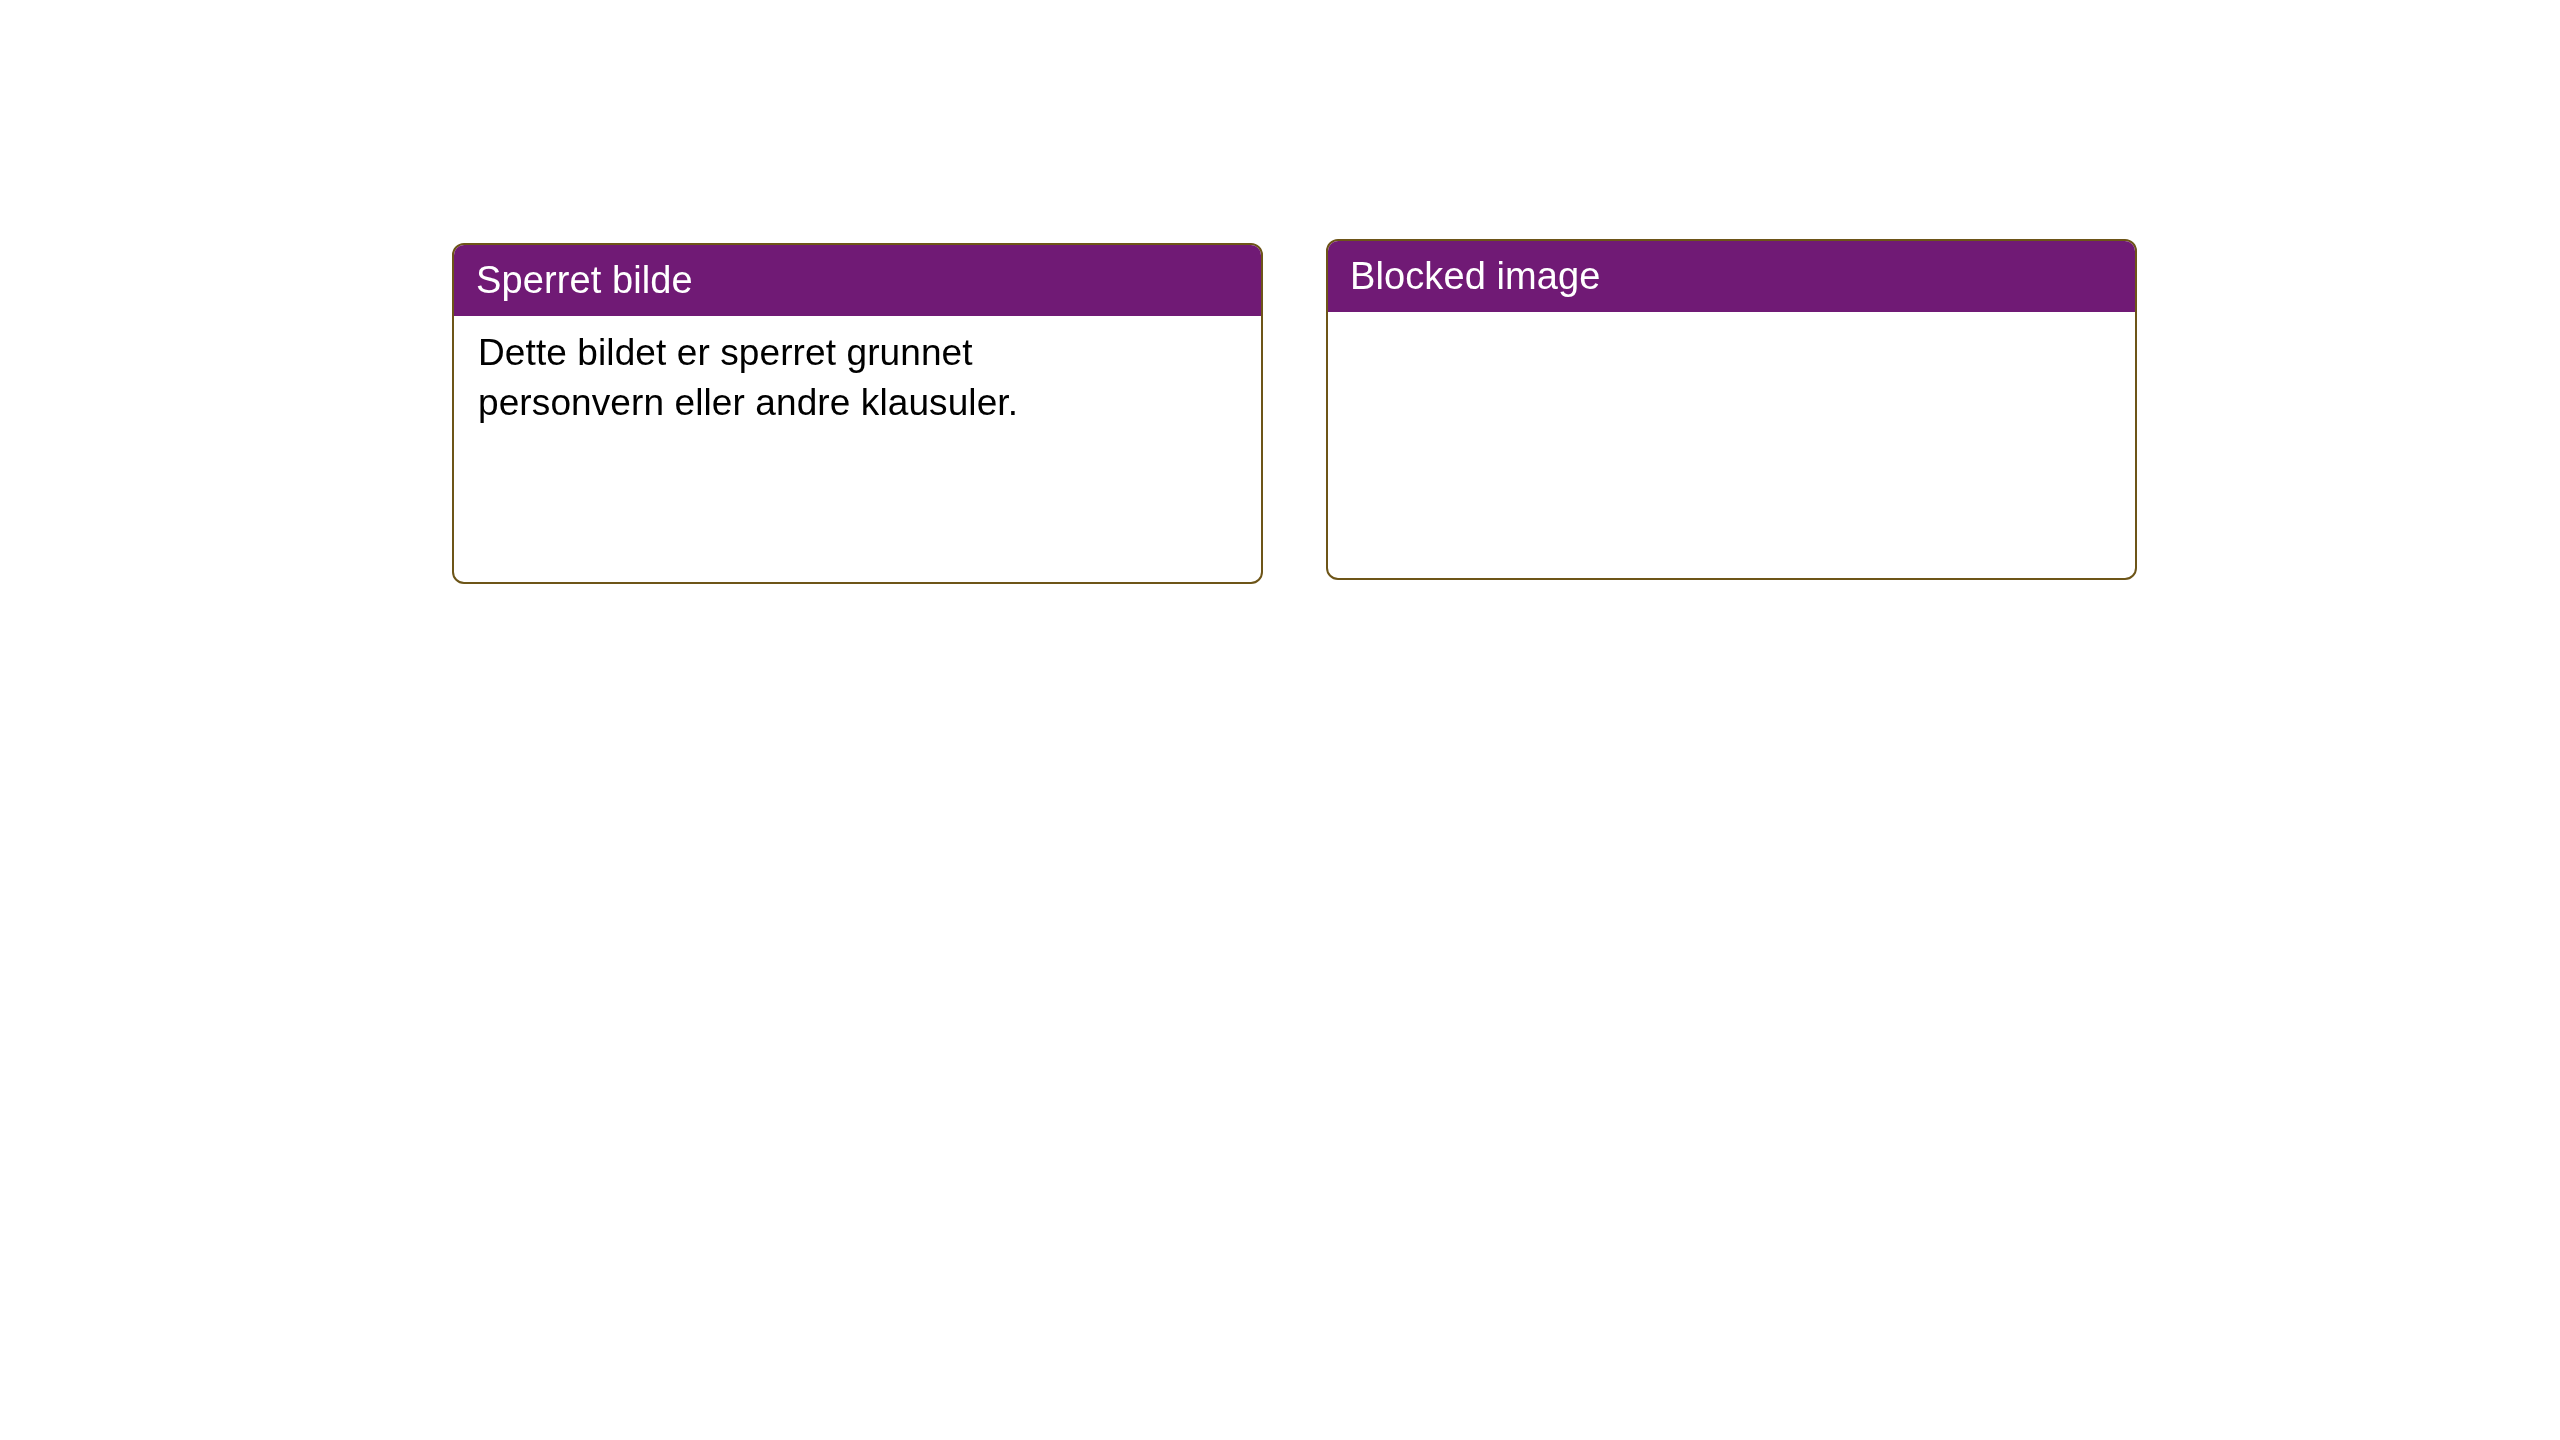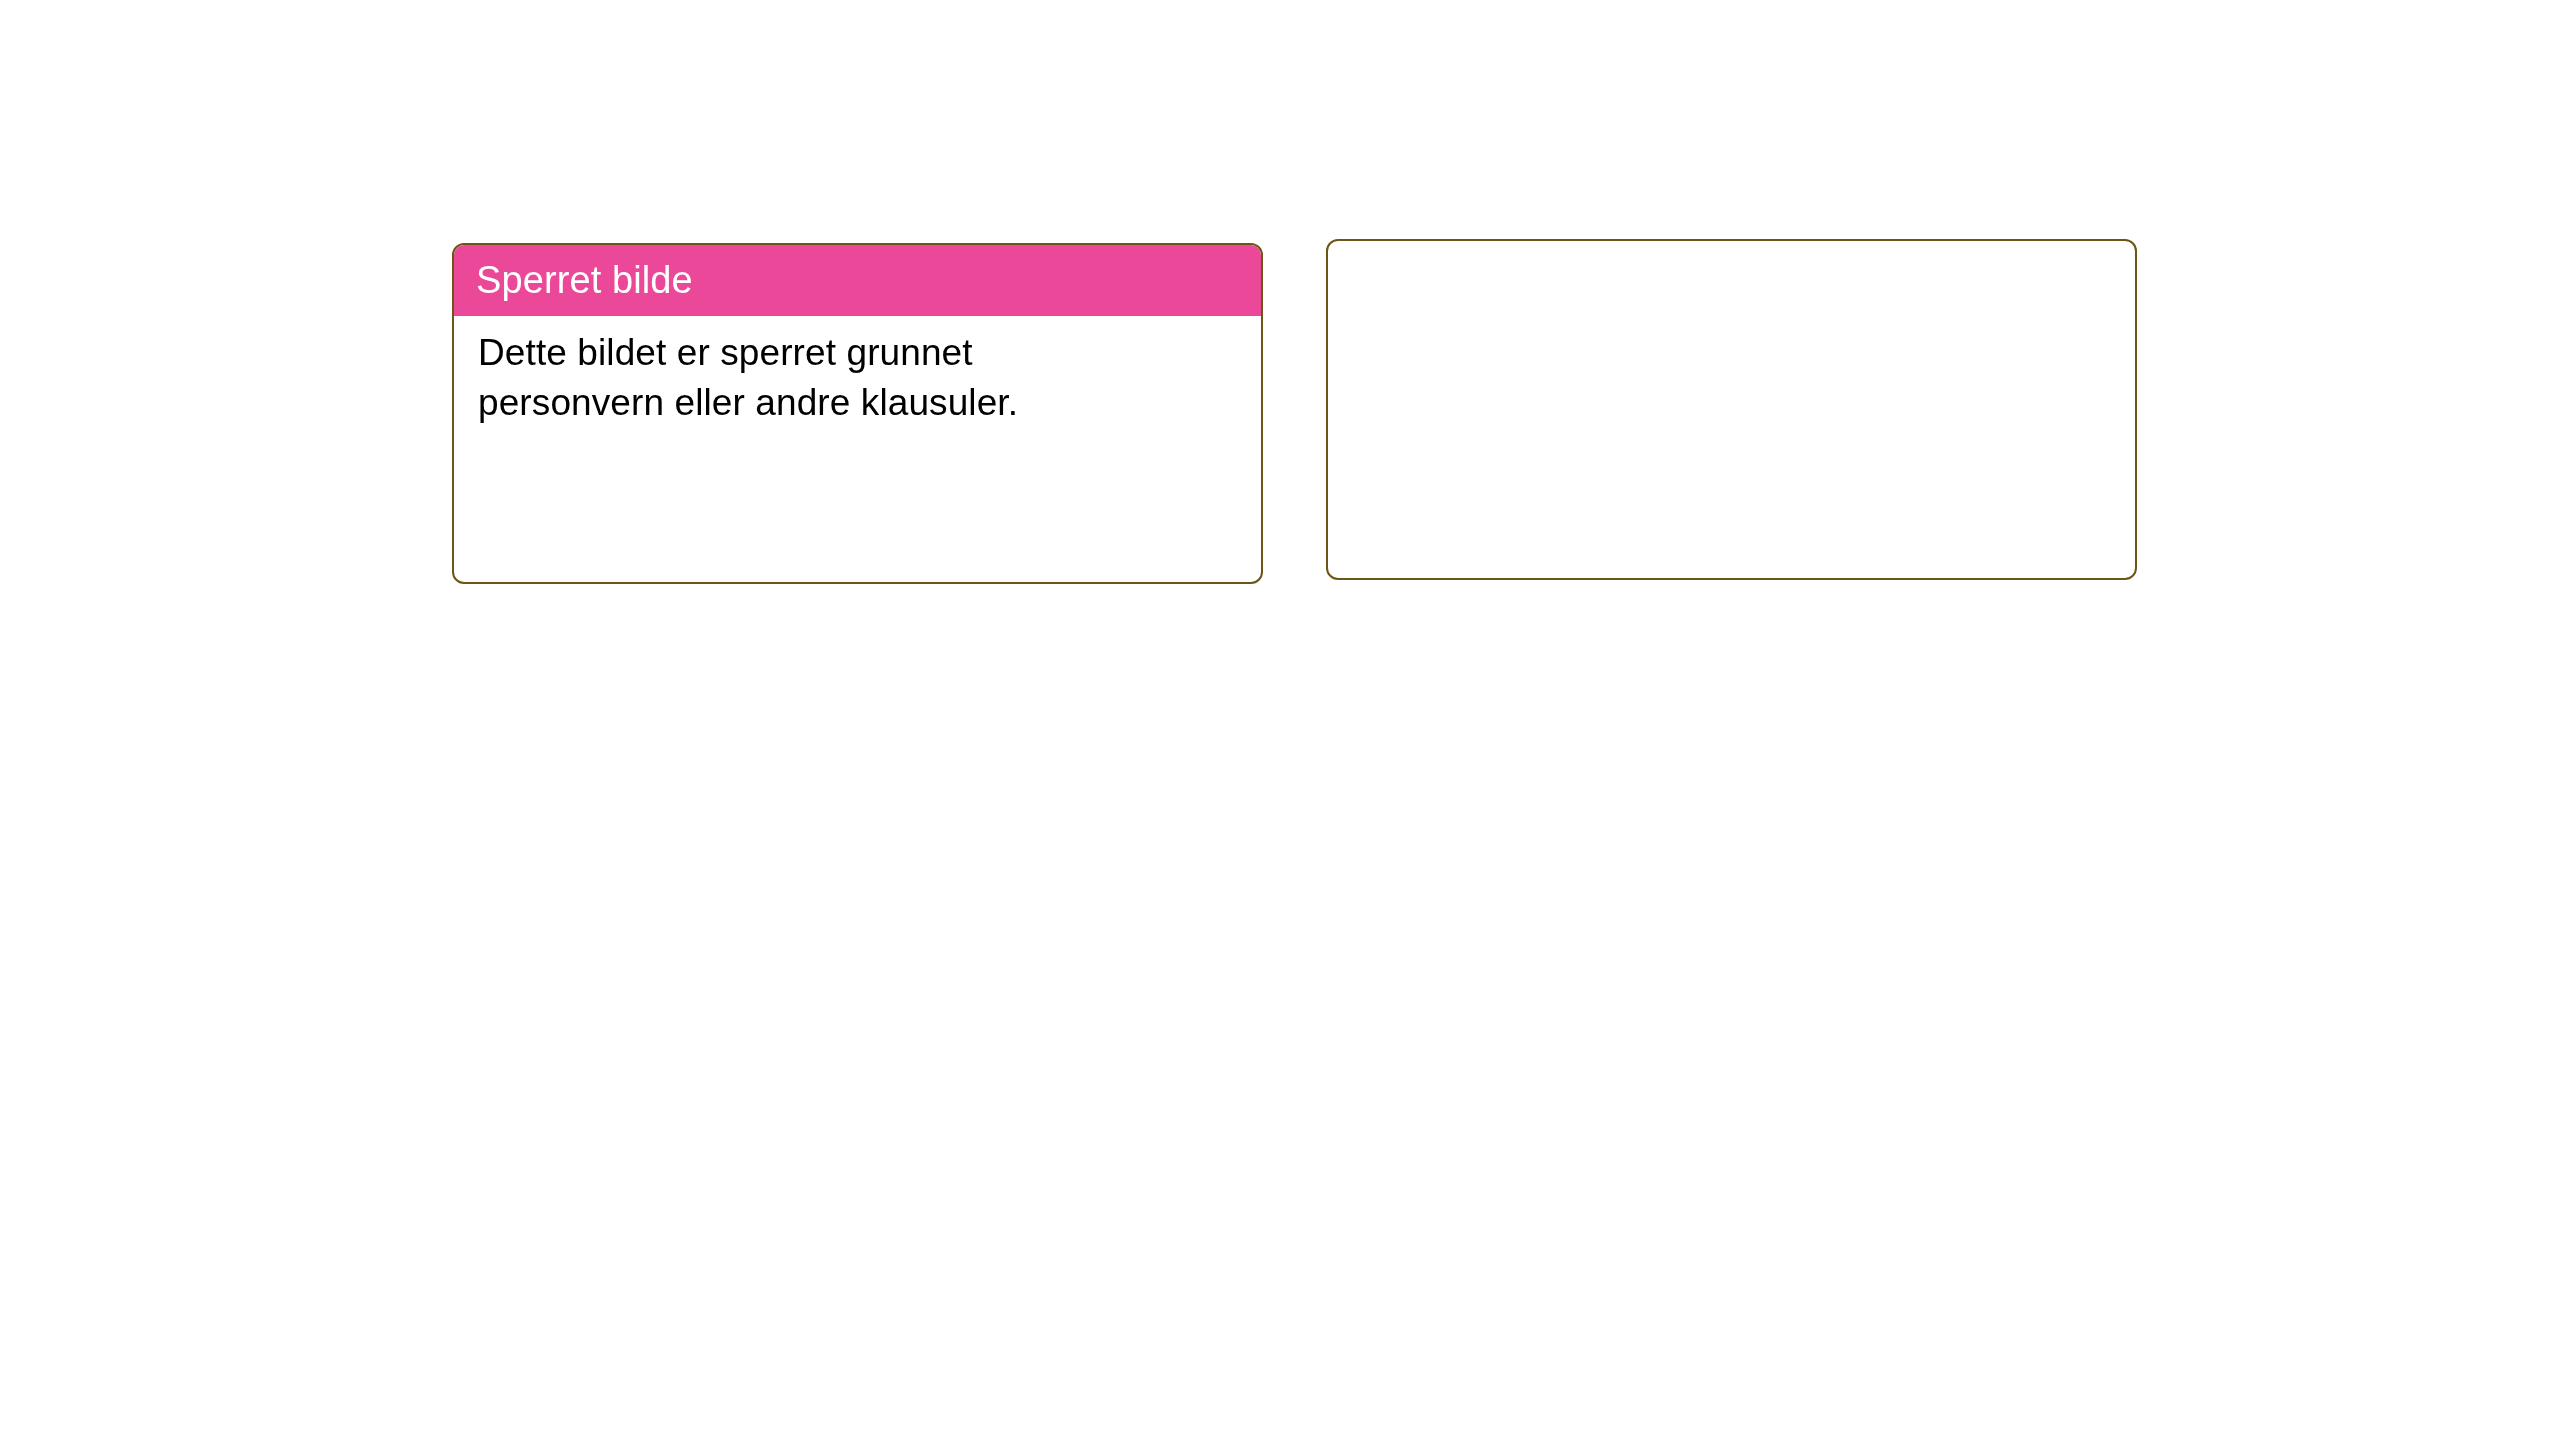--- a/index.html
+++ b/index.html
@@ -24,21 +24,21 @@
     position: absolute;
     box-sizing: border-box;
     background: #ffffff;
     border: 2px solid #6d5518;
     border-radius: 12px;
     overflow: hidden;
     box-shadow: none;
   }
   .notice-card .card-header {
     box-sizing: border-box;
-    background: #ec4899;
+    background: #701a75;
     color: #ffffff;
     font-size: 38px;
     line-height: 1.0;
     padding: 16px 22px 17px 22px;
     letter-spacing: 0.1px;
     white-space: nowrap;
   }
   .notice-card .card-body {
     box-sizing: border-box;
     padding: 12px 24px 0 24px;
@@ -69,15 +69,16 @@
 
 <div class="stage">
 
   <div class="notice-card" id="card-no">
     <div class="card-header">Sperret bilde</div>
     <div class="card-body">Dette bildet er sperret grunnet
 personvern eller andre klausuler.</div>
   </div>
 
   <div class="notice-card" id="card-en">
+    <div class="card-header">Blocked image</div>
   </div>
 
 </div>
 
 </body></html>

